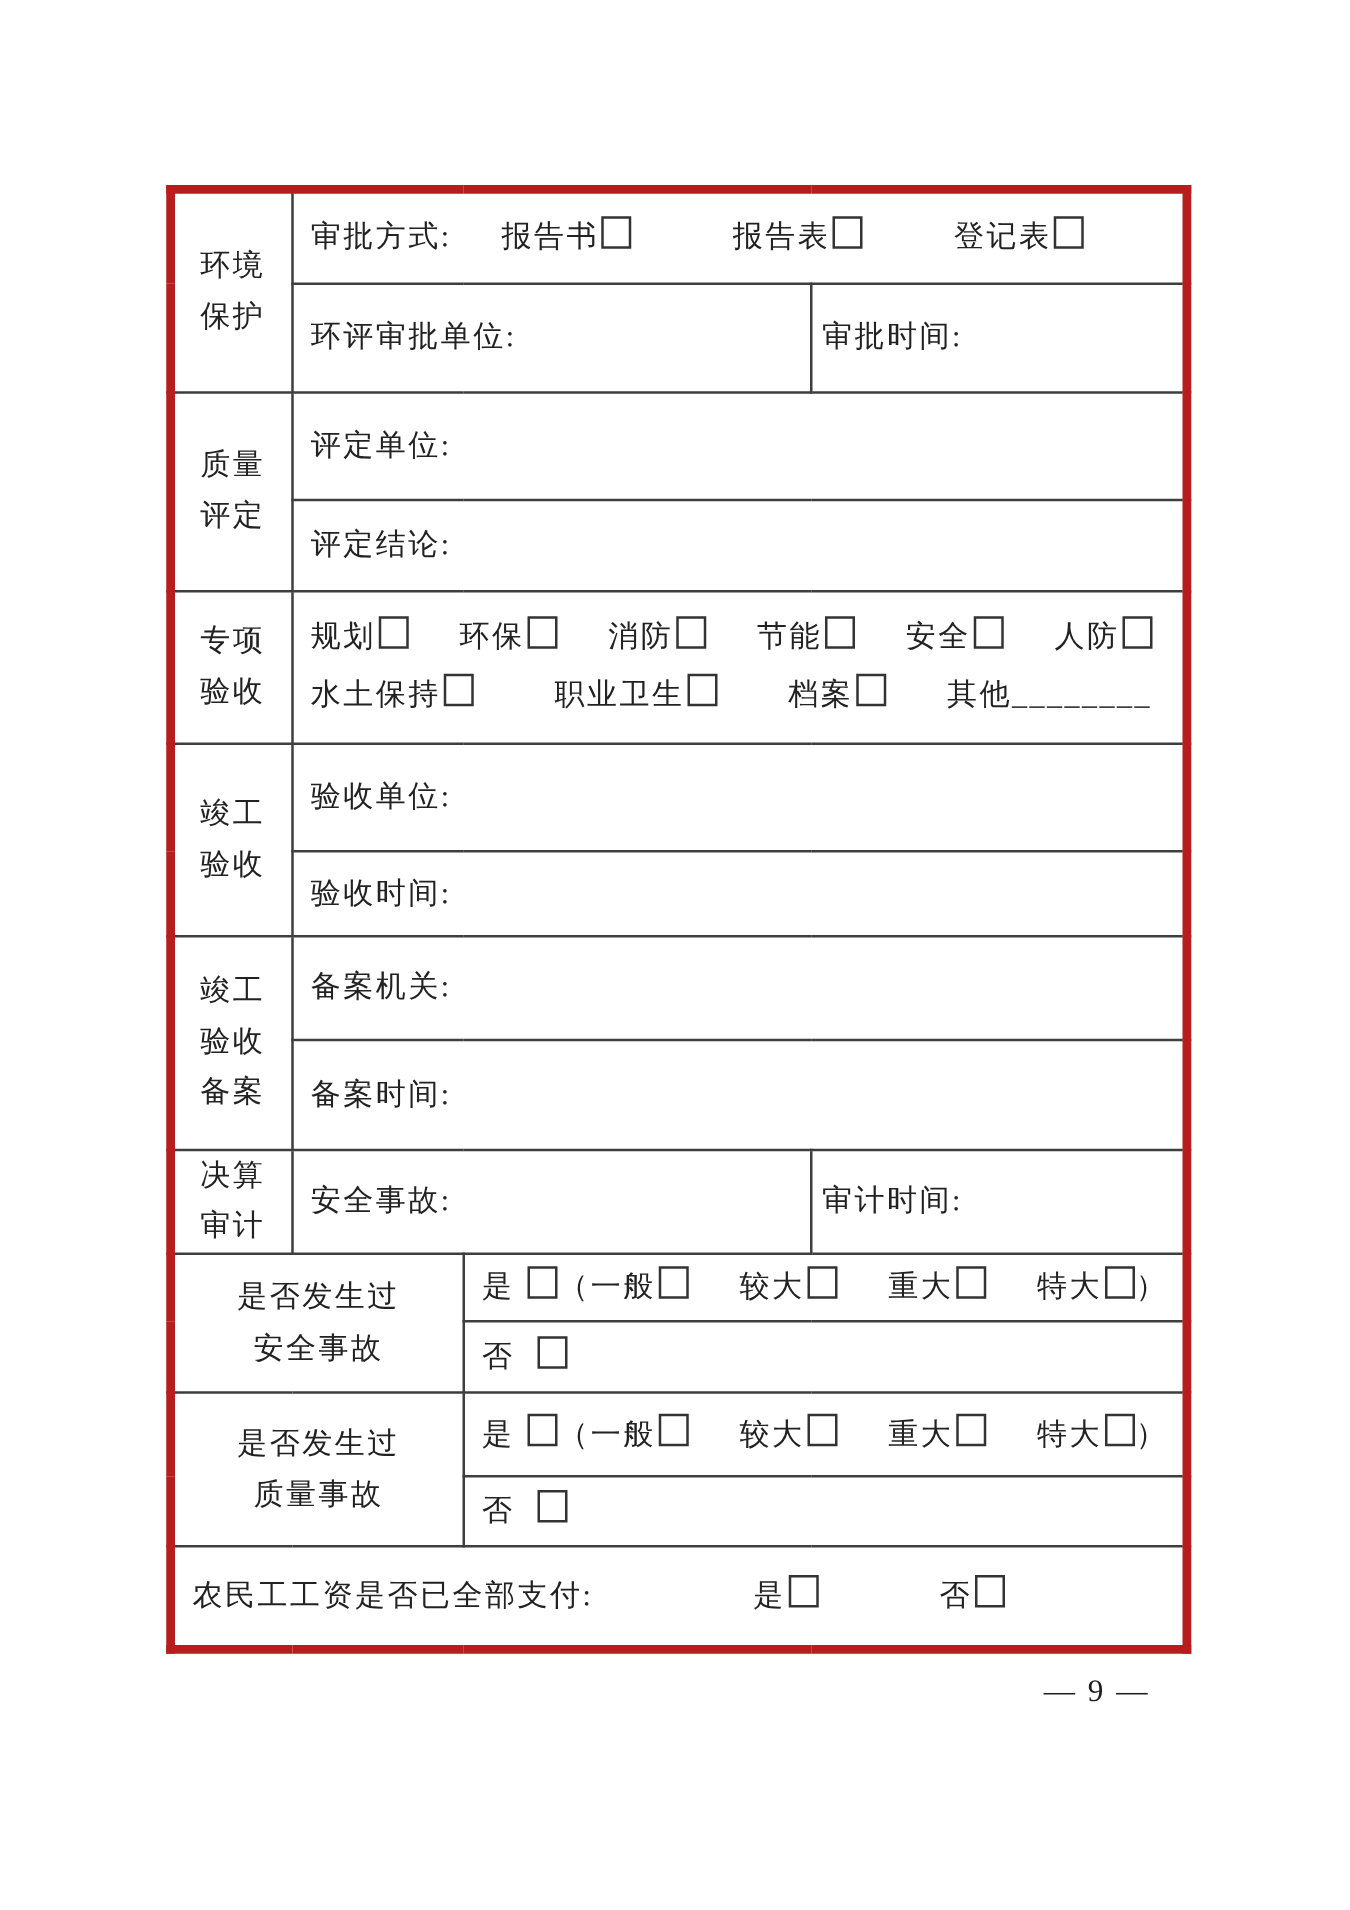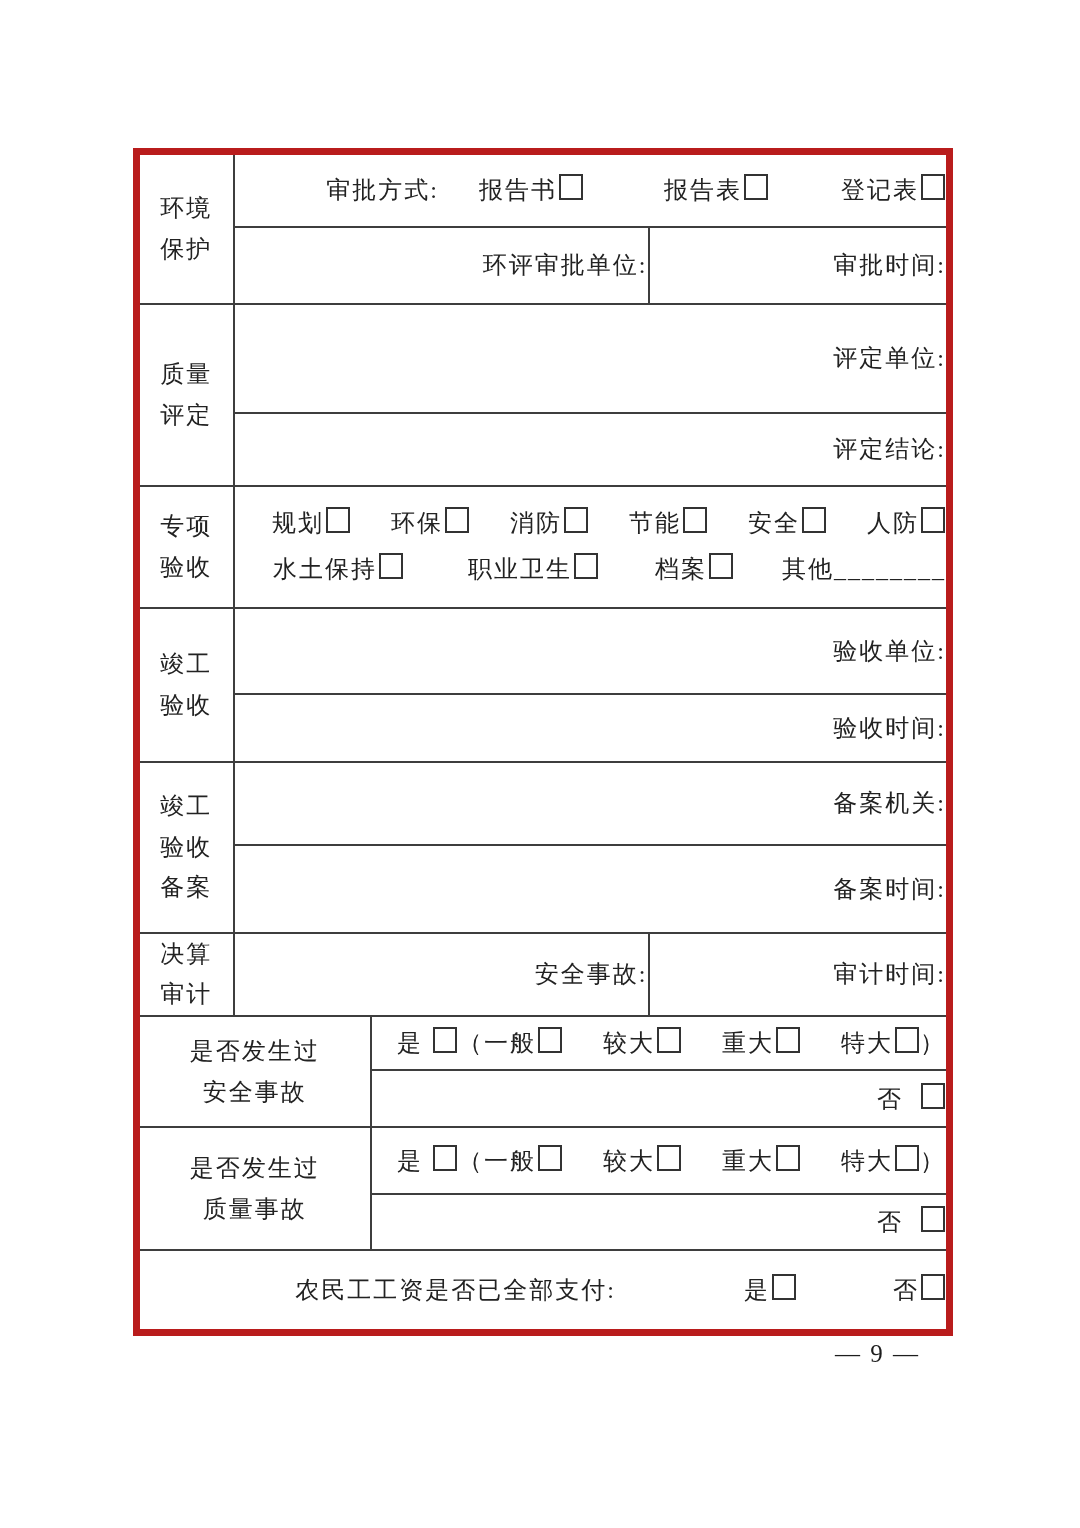--- a/index.html
+++ b/index.html
@@ -22,25 +22,25 @@
     vertical-align:middle;
     white-space:pre-wrap;
     padding:0;
     overflow:hidden;
   }
   .form th.lab {
     text-align:center;
     line-height:1.7;
   }
   .form td.fld {
-    text-align:right;
+    text-align:left;
     padding-left:14px;
     line-height:1.5;
   }
-  .form td.fld.tight { padding-left:24px; }
+  .form td.fld.tight { padding-left:8px; }
   .form td.fld.multiline { line-height:1.9;margin-left:27px; }
 
   
   .cb {
     display:inline-block;
     width:20px; height:22px;
     border:2px solid #333333;
     vertical-align:-2px;
     margin:0 1px 0 2px;
     background:#ffffff;
@@ -65,26 +65,26 @@
       <col style="width:137px">
       <col style="width:278px">
       <col style="width:301px">
     </colgroup>
     <tbody>
       <tr style="height:75px">
         <th class="lab" rowspan="2">环境
 保护</th>
         <td class="fld" colspan="3">审批方式:     报告书<span class="cb"></span>          报告表<span class="cb"></span>         登记表<span class="cb"></span></td>
       </tr>
-      <tr style="height:77px">
+      <tr style="height:87px">
         <td class="fld" colspan="2">环评审批单位:</td>
         <td class="fld tight">审批时间:</td>
       </tr>
 
-      <tr style="height:109px">
+      <tr style="height:86px">
         <th class="lab" rowspan="2">质量
 评定</th>
         <td class="fld" colspan="3">评定单位:</td>
       </tr>
       <tr style="height:73px">
         <td class="fld" colspan="3">评定结论:</td>
       </tr>
 
       <tr style="height:122px">
         <th class="lab">专项

